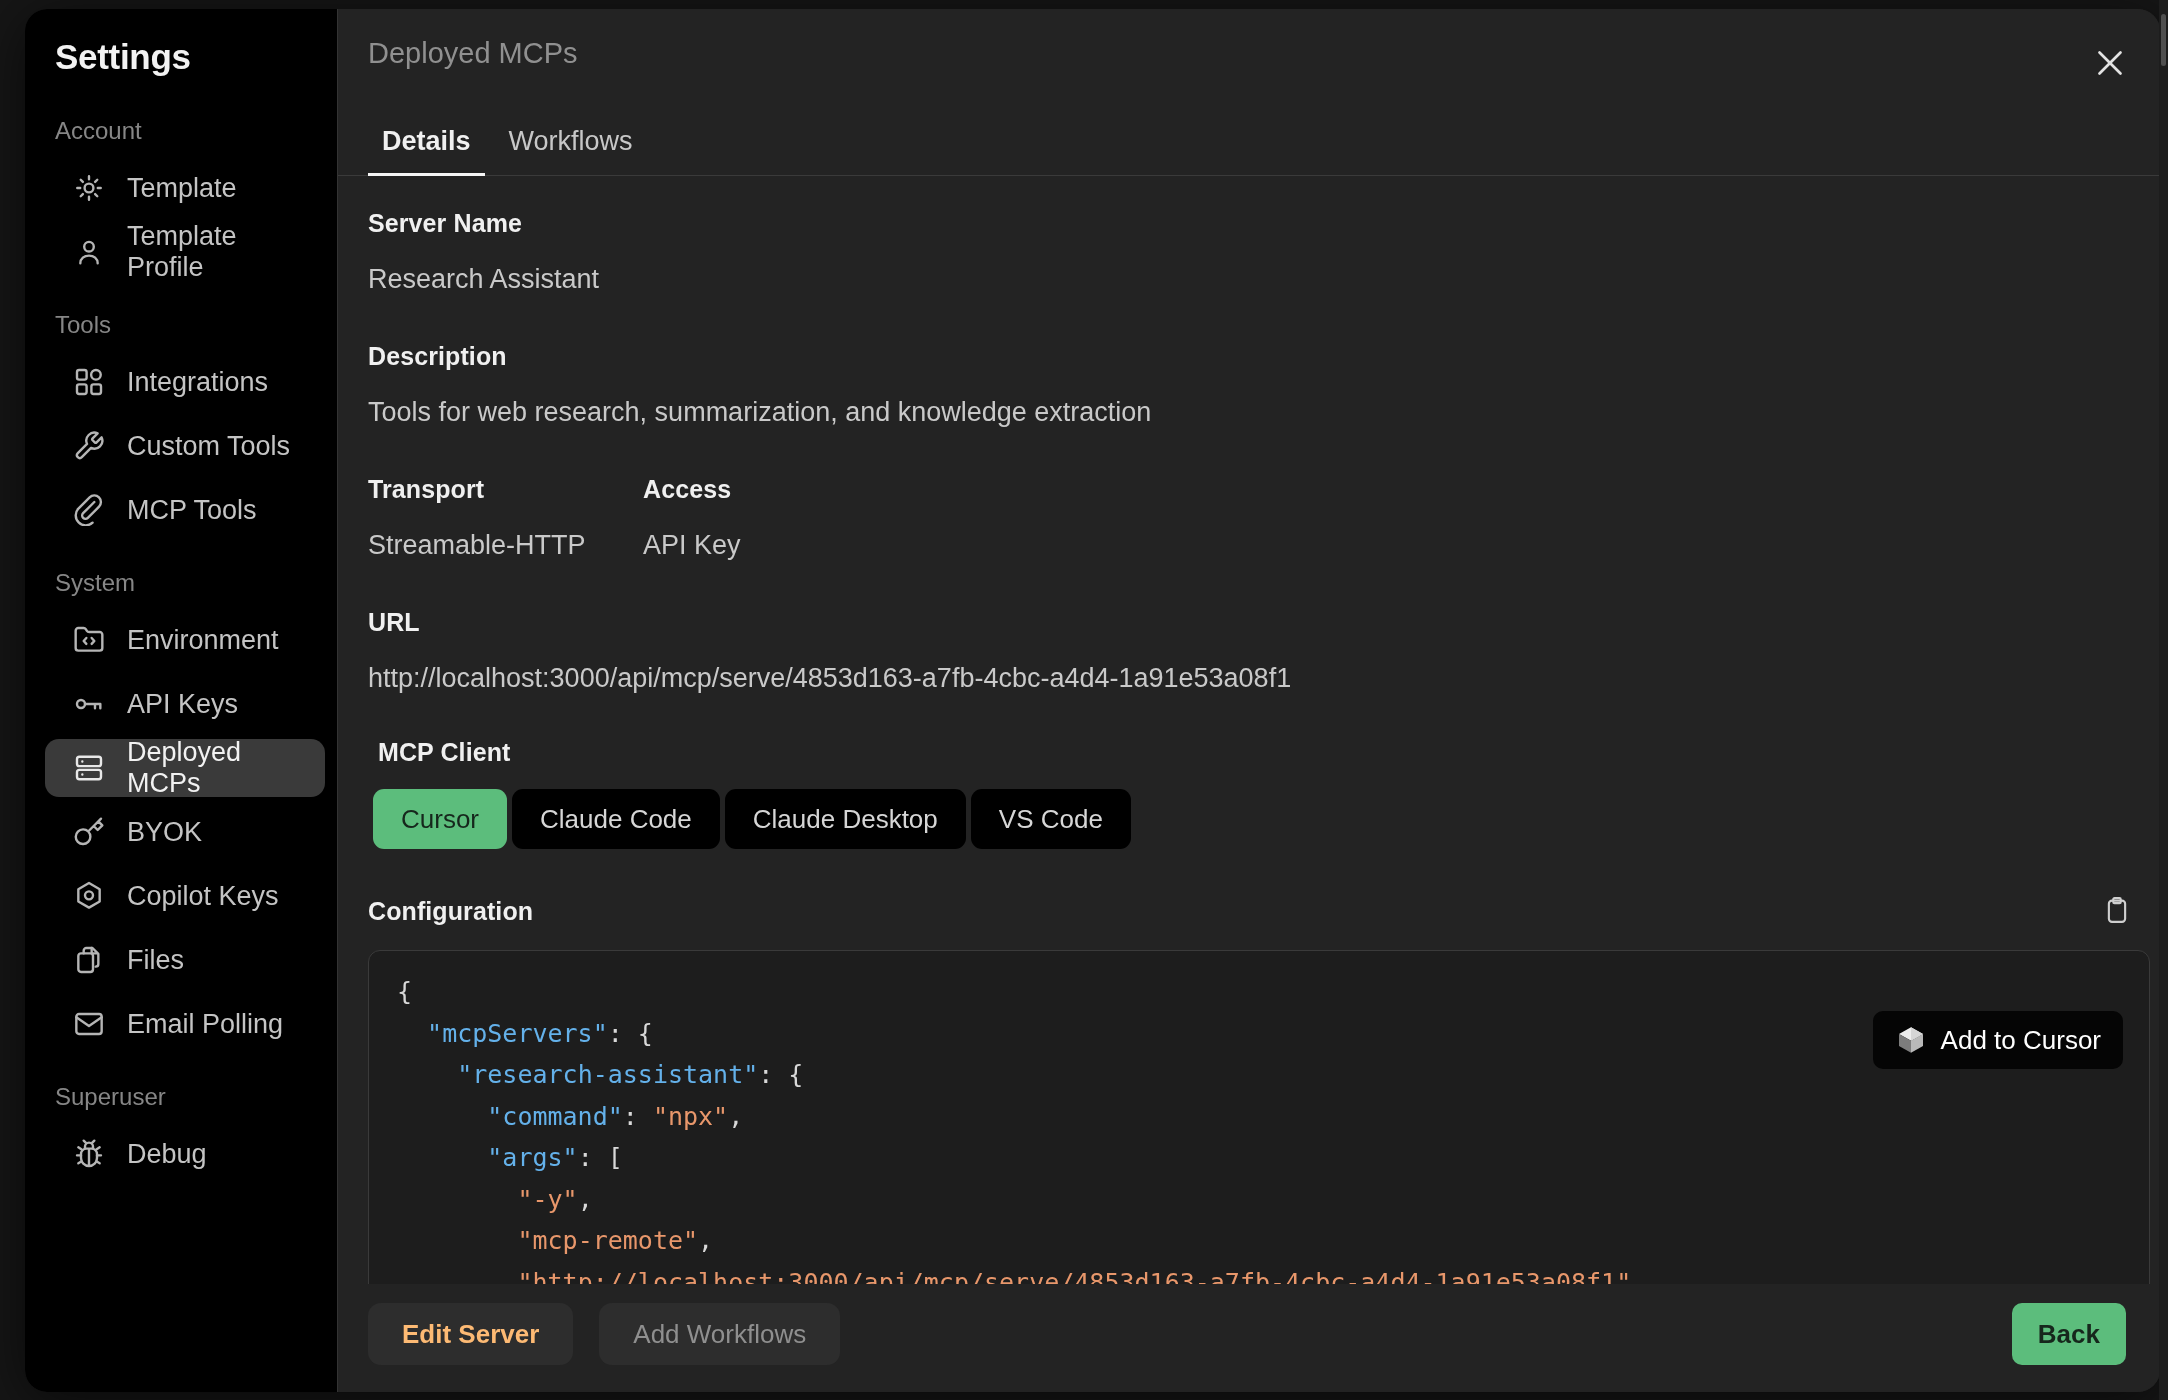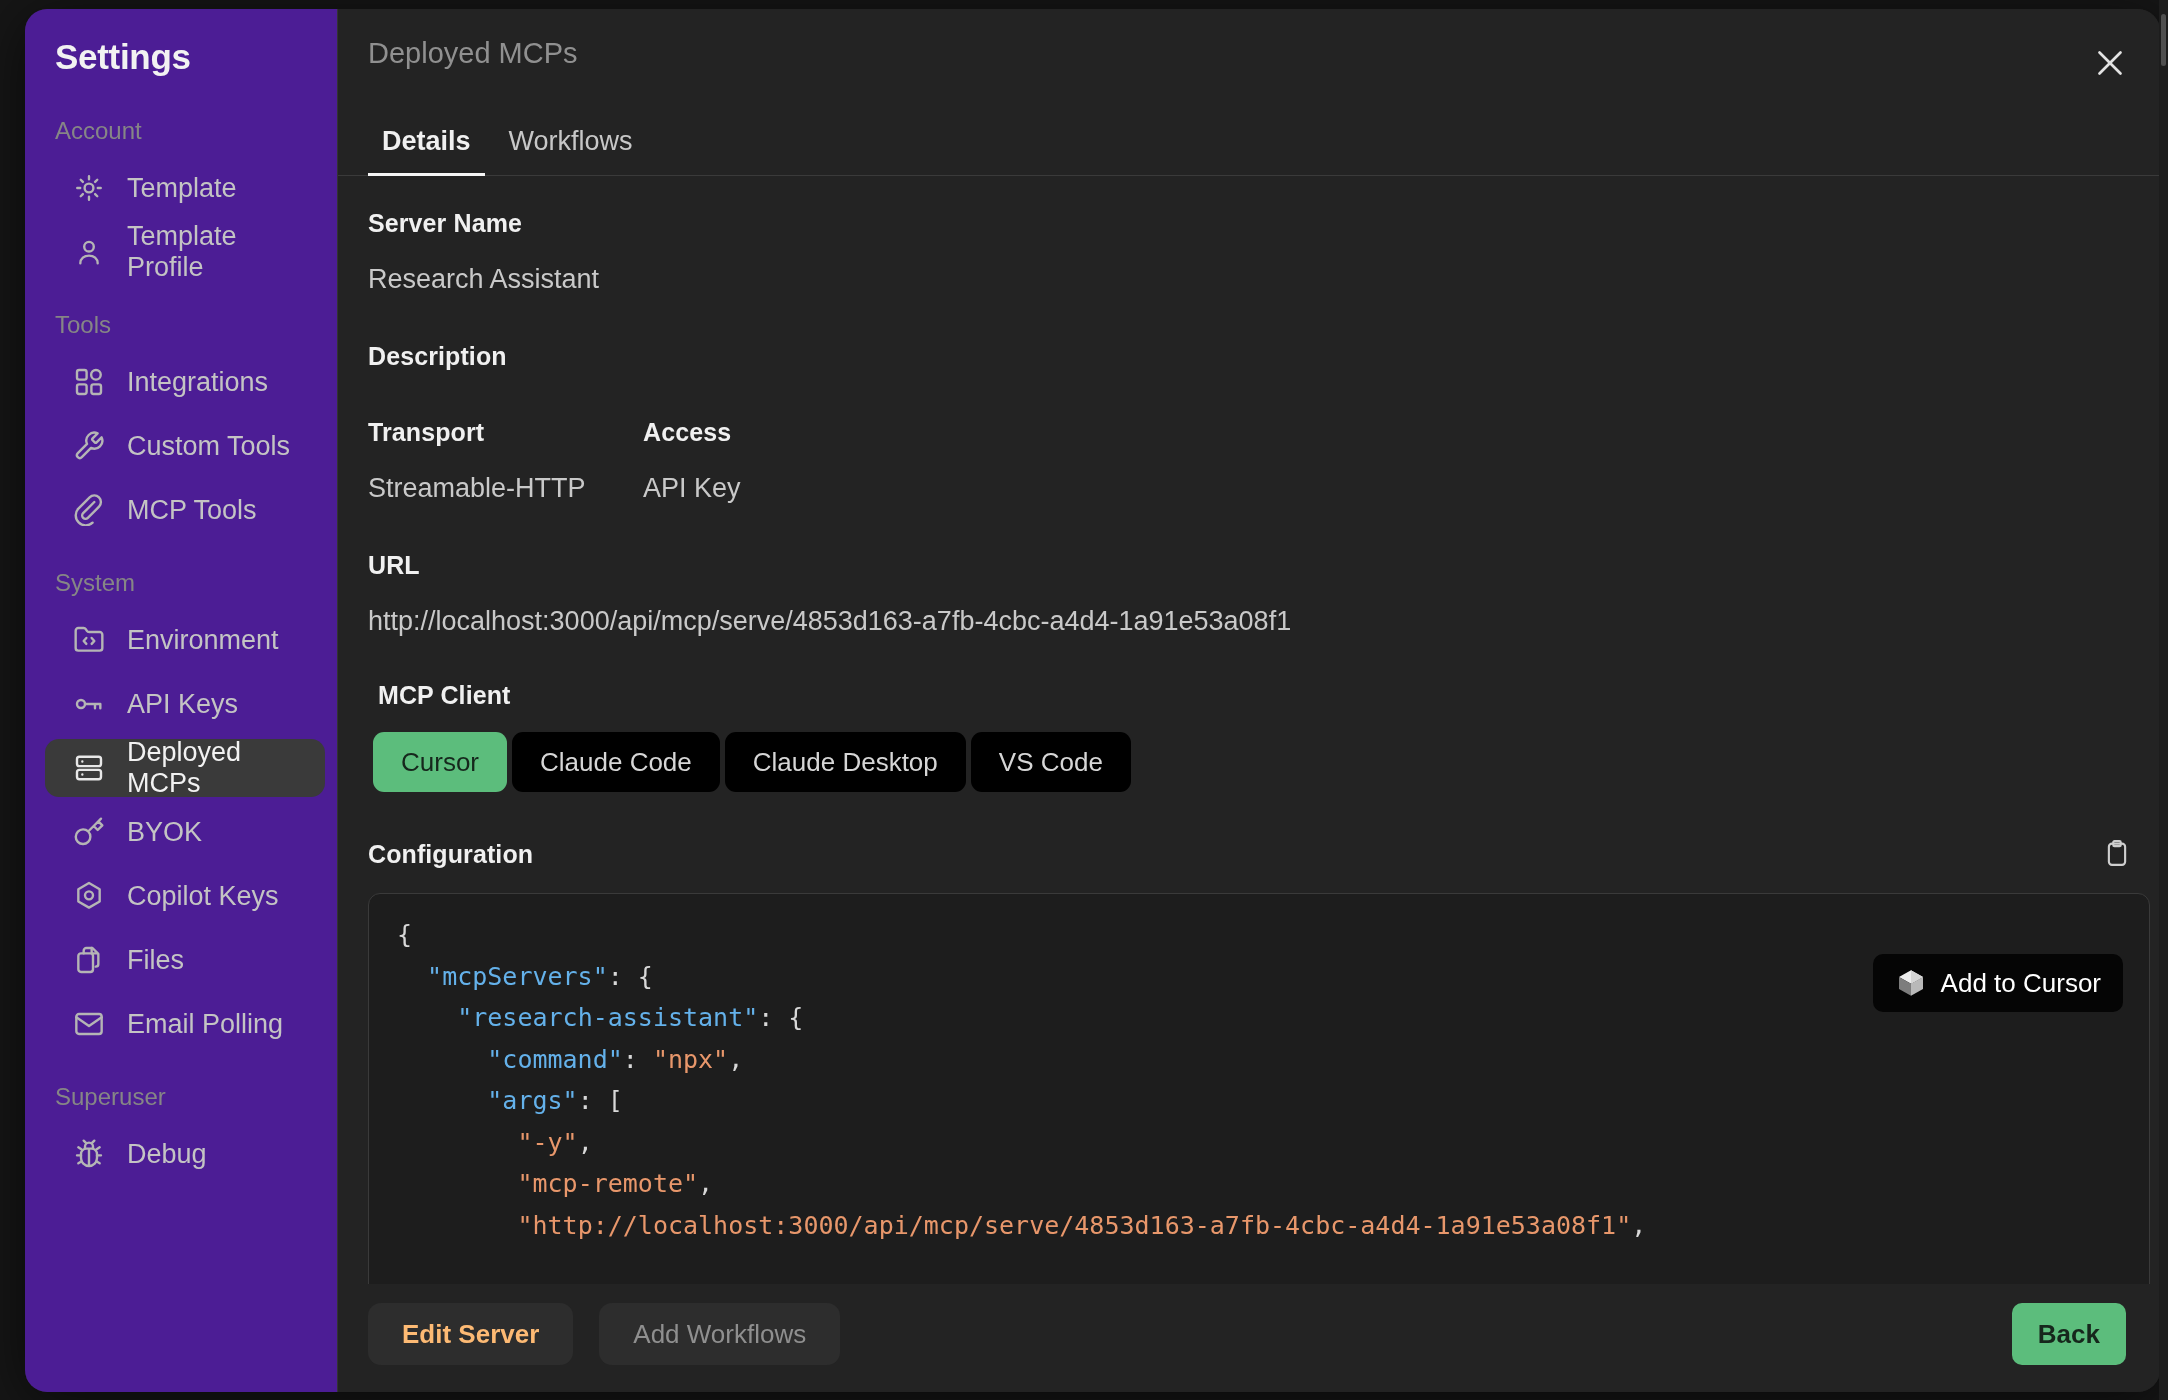--- a/index.html
+++ b/index.html
@@ -3,21 +3,21 @@
 <meta charset="utf-8">
 <style>
   * { margin:0; padding:0; box-sizing:border-box; }
   html,body { width:2168px; height:1400px; background:#161616; overflow:hidden;
     font-family:"Liberation Sans", sans-serif; }
   .modal { position:absolute; left:25px; top:9px; width:2135px; height:1383px;
     background:#232323; border-radius:22px; display:flex; overflow:hidden;
     box-shadow:0 10px 60px rgba(0,0,0,.6); }
 
   
-  .sidebar { width:313px; flex:0 0 313px; background:#4c1d95; border-right:1px solid #333;
+  .sidebar { width:313px; flex:0 0 313px; background:#000000; border-right:1px solid #333;
     padding:28px 12px 0 30px; overflow:hidden; }
   .sb-title { font-size:35px; font-weight:700; color:#f2f2f2; letter-spacing:-.3px; margin-bottom:40px; }
   .sb-section { font-size:24px; color:#868686; margin:30px 0 14px 0; }
   .sb-item { display:flex; align-items:center; gap:22px; height:58px; margin:6px 0 6px -10px;
     padding:0 18px 0 28px; border-radius:14px; color:#c4c4c4; font-size:27px; cursor:pointer; }
   .sb-item svg { width:32px; height:32px; stroke:#b5b5b5; flex:0 0 32px; }
   .sb-item.active { background:#3a3a3a; color:#f2f2f2; }
   .sb-item.active svg { stroke:#e8e8e8; }
 
   
@@ -203,20 +203,21 @@
 
     <div class="content">
 
       <div class="group first">
         <div class="field-label">Server Name</div>
         <div class="field-value">Research Assistant</div>
       </div>
 
       <div class="group">
         <div class="field-label">Description</div>
+        <div class="field-value">Tools for web research, summarization, and knowledge extraction</div>
       </div>
 
       <div class="group two-col">
         <div class="col-transport">
           <div class="field-label">Transport</div>
           <div class="field-value">Streamable-HTTP</div>
         </div>
         <div>
           <div class="field-label">Access</div>
           <div class="field-value">API Key</div>

